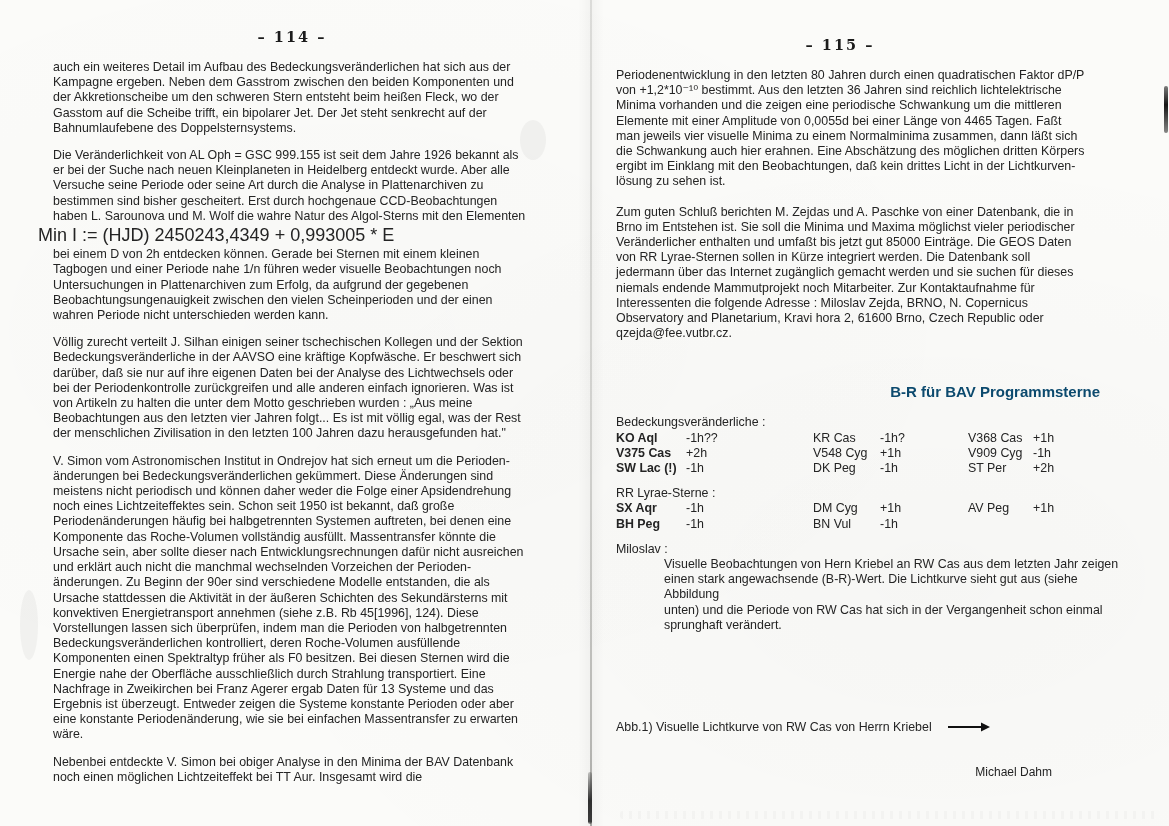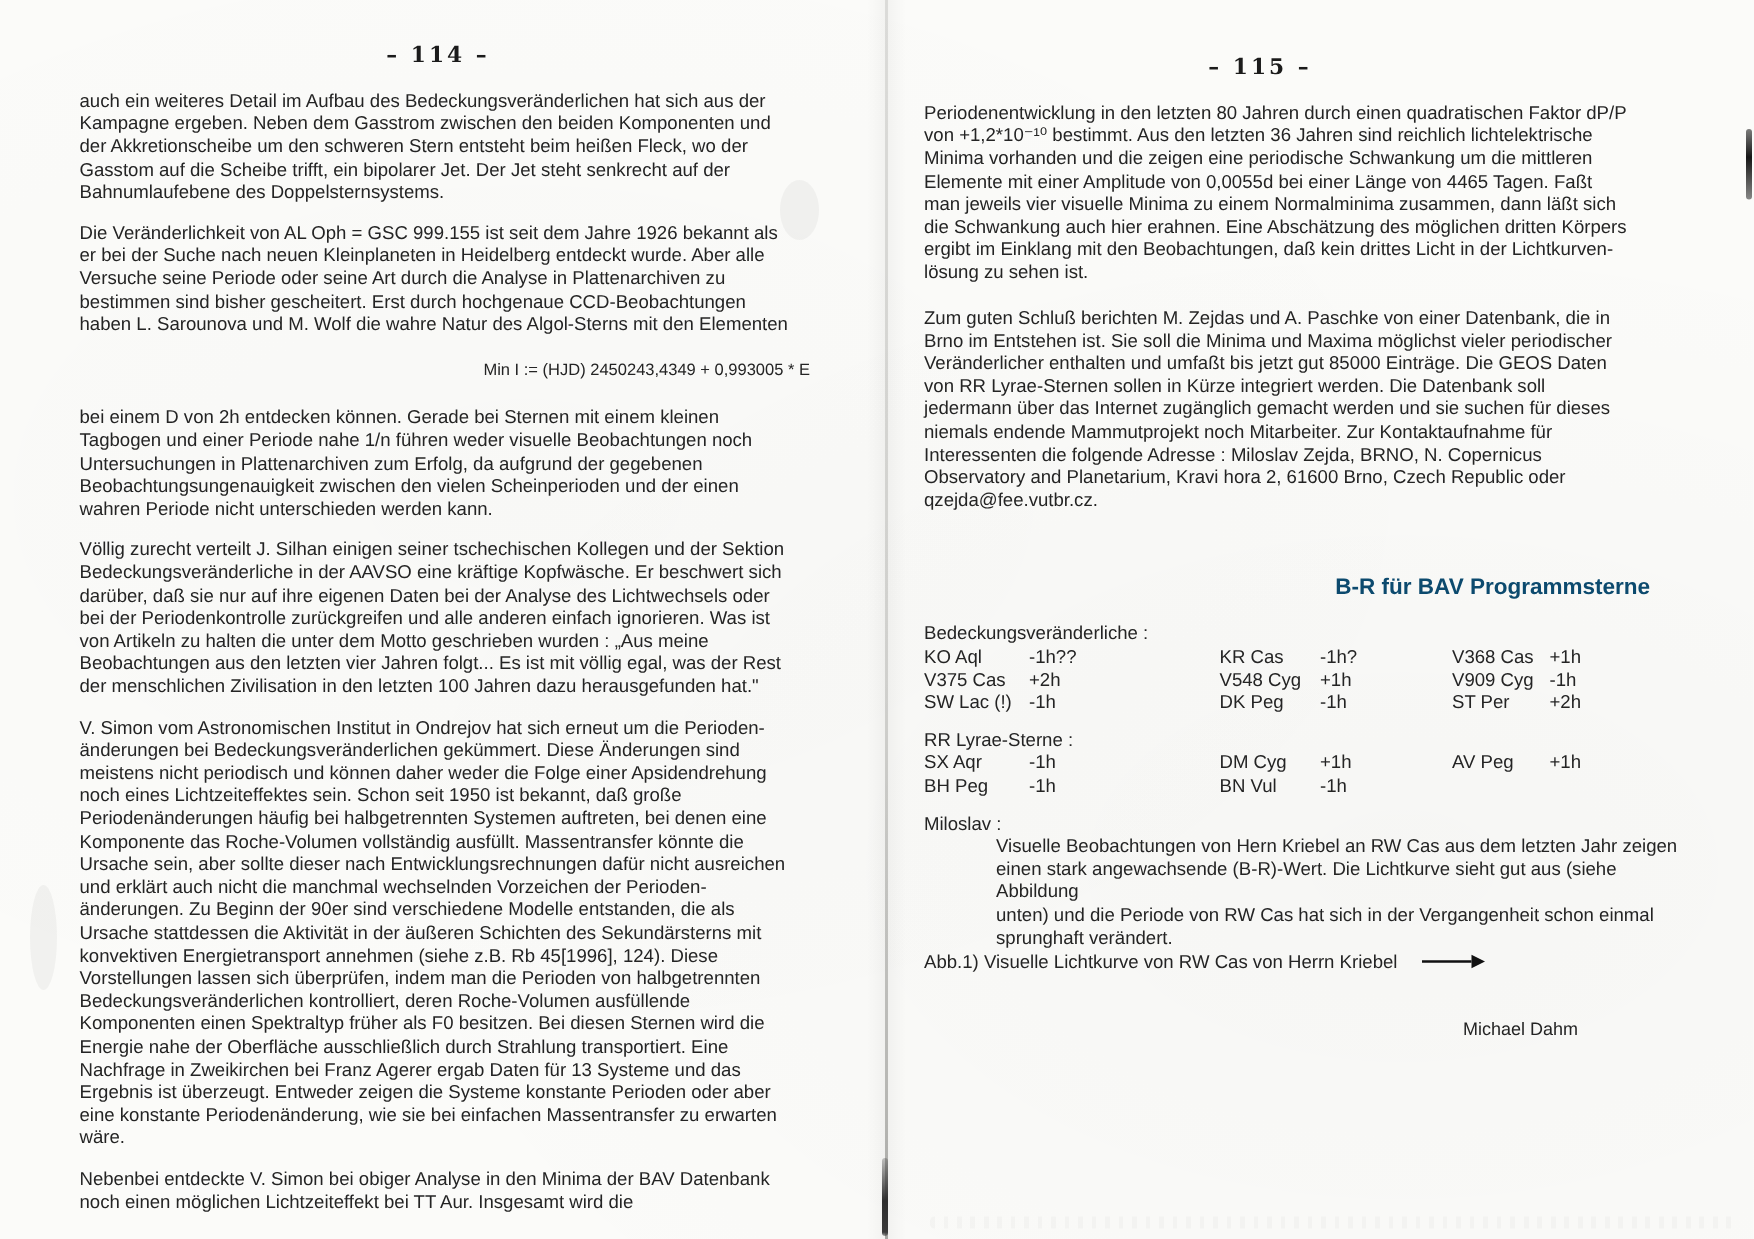--- a/index.html
+++ b/index.html
@@ -58,37 +58,37 @@
 
   .para{
     white-space:pre-line;
     font-size:12.4px;line-height:15.2px;
     margin:12px 0 0 0;color:#242424;
   }
   .para.joined{margin-top:0;}
   .para.first{margin-top:14px;}
   #page-right .para.first{margin-top:14px;}
   .equation{
-    font-size:11px;line-height:15.2px;text-align:right;
-    transform:translateX(-19px);color:#242424;margin:16px;
+    font-size:18px;line-height:15.2px;text-align:left;
+    transform:translateX(-19px);color:#242424;margin:4px;
   }
   .br-heading{
     font-weight:bold;font-size:15px;text-align:right;
     margin-top:42px;height:16px;color:#0c4a6e;
     transform:translateX(-28px);
   }
   .group-label{font-size:12.4px;line-height:15.2px;margin-top:16px;color:#242424;}
   .group-label.tight{margin-top:10px;}
   .star-row{display:flex;font-size:12.4px;line-height:15.2px;color:#242424;}
-  .c-n1{width:70px;}  .c-v1{width:127px;}
+  .c-n1{width:70px;font-weight:bold;}  .c-v1{width:127px;}
   .c-n2{width:67px;}  .c-v2{width:88px;}
   .c-n3{width:65px;}  .c-v3{flex:1;}
   .ceph-text{margin-top:0;margin-left:48px;}
   .figure-row{
-    font-size:12.4px;line-height:16px;
+    margin-top:86px;font-size:12.4px;line-height:16px;
     display:flex;align-items:center;color:#242424;
   }
   .figure-arrow{margin-left:16px;display:inline-flex;align-items:center;}
   .signature{
     margin-top:30px;text-align:right;padding-right:76px;
     font-size:12px;color:#242424;
   }
 </style>
 </head>
 <body>

